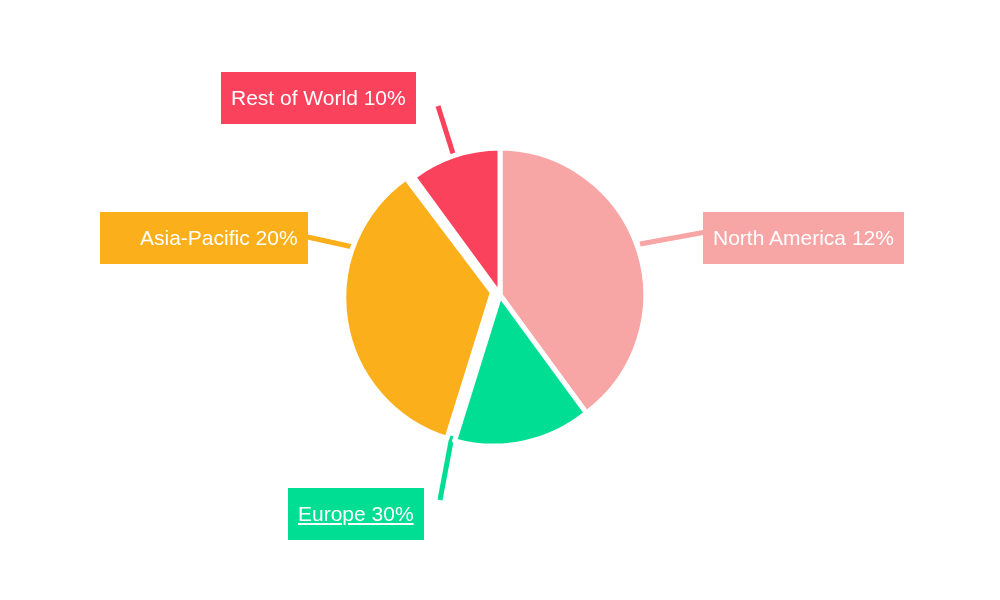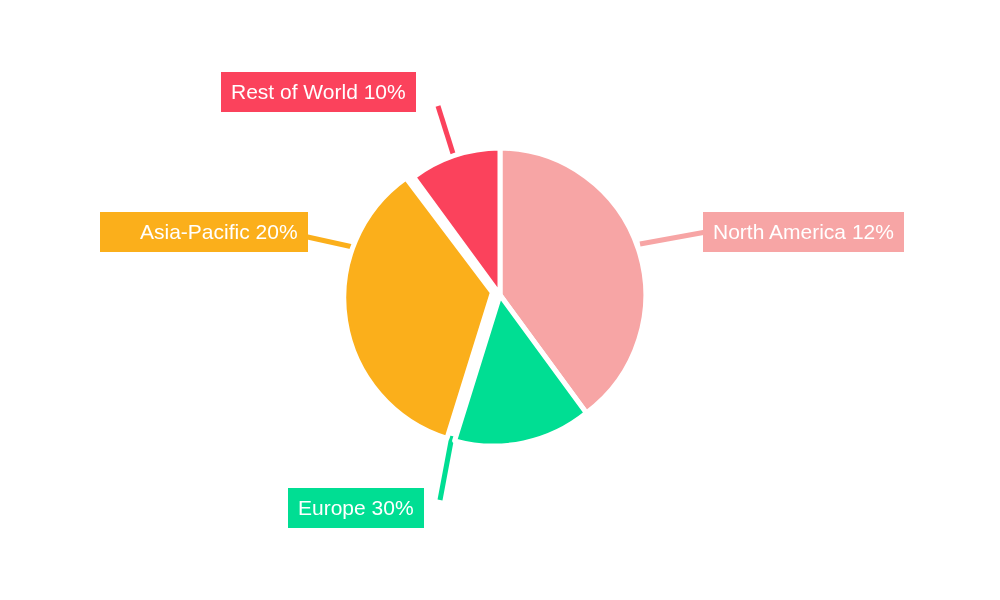--- a/index.html
+++ b/index.html
@@ -25,21 +25,21 @@
     top: 0;
     width: 1000px;
     height: 600px;
   }
   .slice-label {
     position: absolute;
     display: flex;
     align-items: center;
     justify-content: center;
     box-sizing: border-box;
-    height: 40px;
+    height: 52px;
     padding: 0 10px;
     color: #ffffff;
     font-size: 21px;
     font-family: "Liberation Sans", sans-serif;
     font-weight: 400;
     line-height: 40px;
     white-space: nowrap;
     letter-spacing: 0px;
   }
   #label-north-america {
@@ -83,21 +83,21 @@
 
       <path d="M 500 295 L 413.6 176.9 A 147 147 0 0 1 500 148 Z" fill="#fb425c" stroke="#ffffff" stroke-width="5" stroke-linejoin="round"></path>
     </g>
 
   </svg>
 
   <div class="slice-label" id="label-north-america" style="background:#f7a5a5;">
     <span>North America 12%</span>
   </div>
 
-  <div class="slice-label" id="label-europe" style="background:#00de93;">
+  <div class="slice-label" id="label-europe" style="background:#00de93;text-decoration:underline;">
     <span>Europe 30%</span>
   </div>
 
   <div class="slice-label" id="label-asia-pacific" style="background:#fbaf1b;padding-left:40px;">
     <span>Asia-Pacific 20%</span>
   </div>
 
   <div class="slice-label" id="label-rest-of-world" style="background:#fb425c;">
     <span>Rest of World 10%</span>
   </div>

